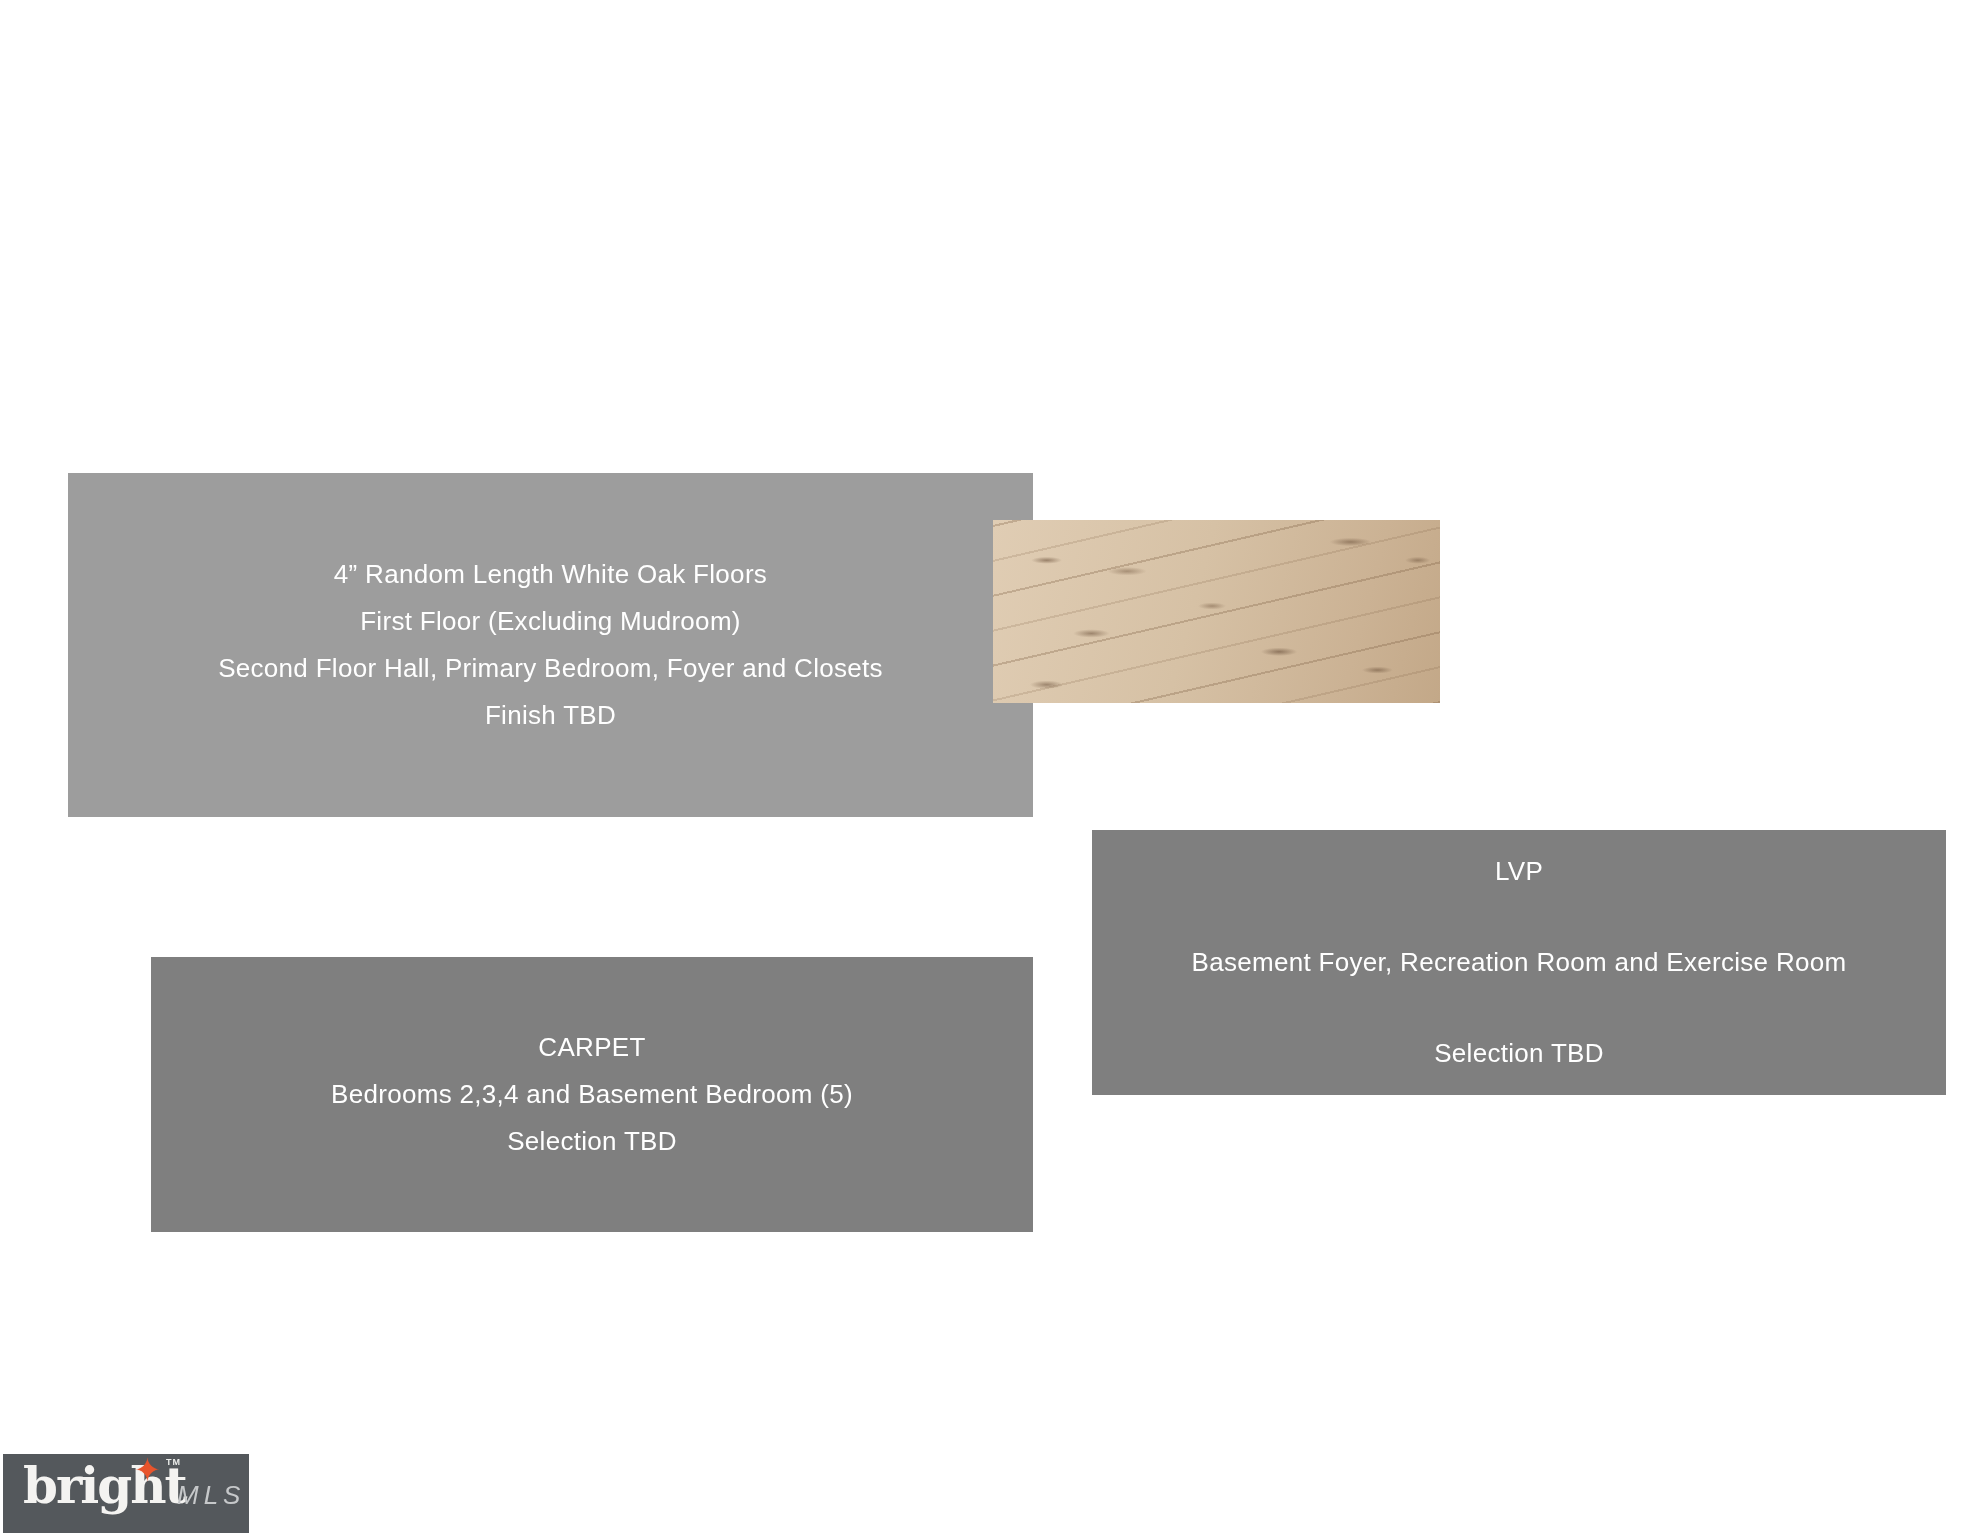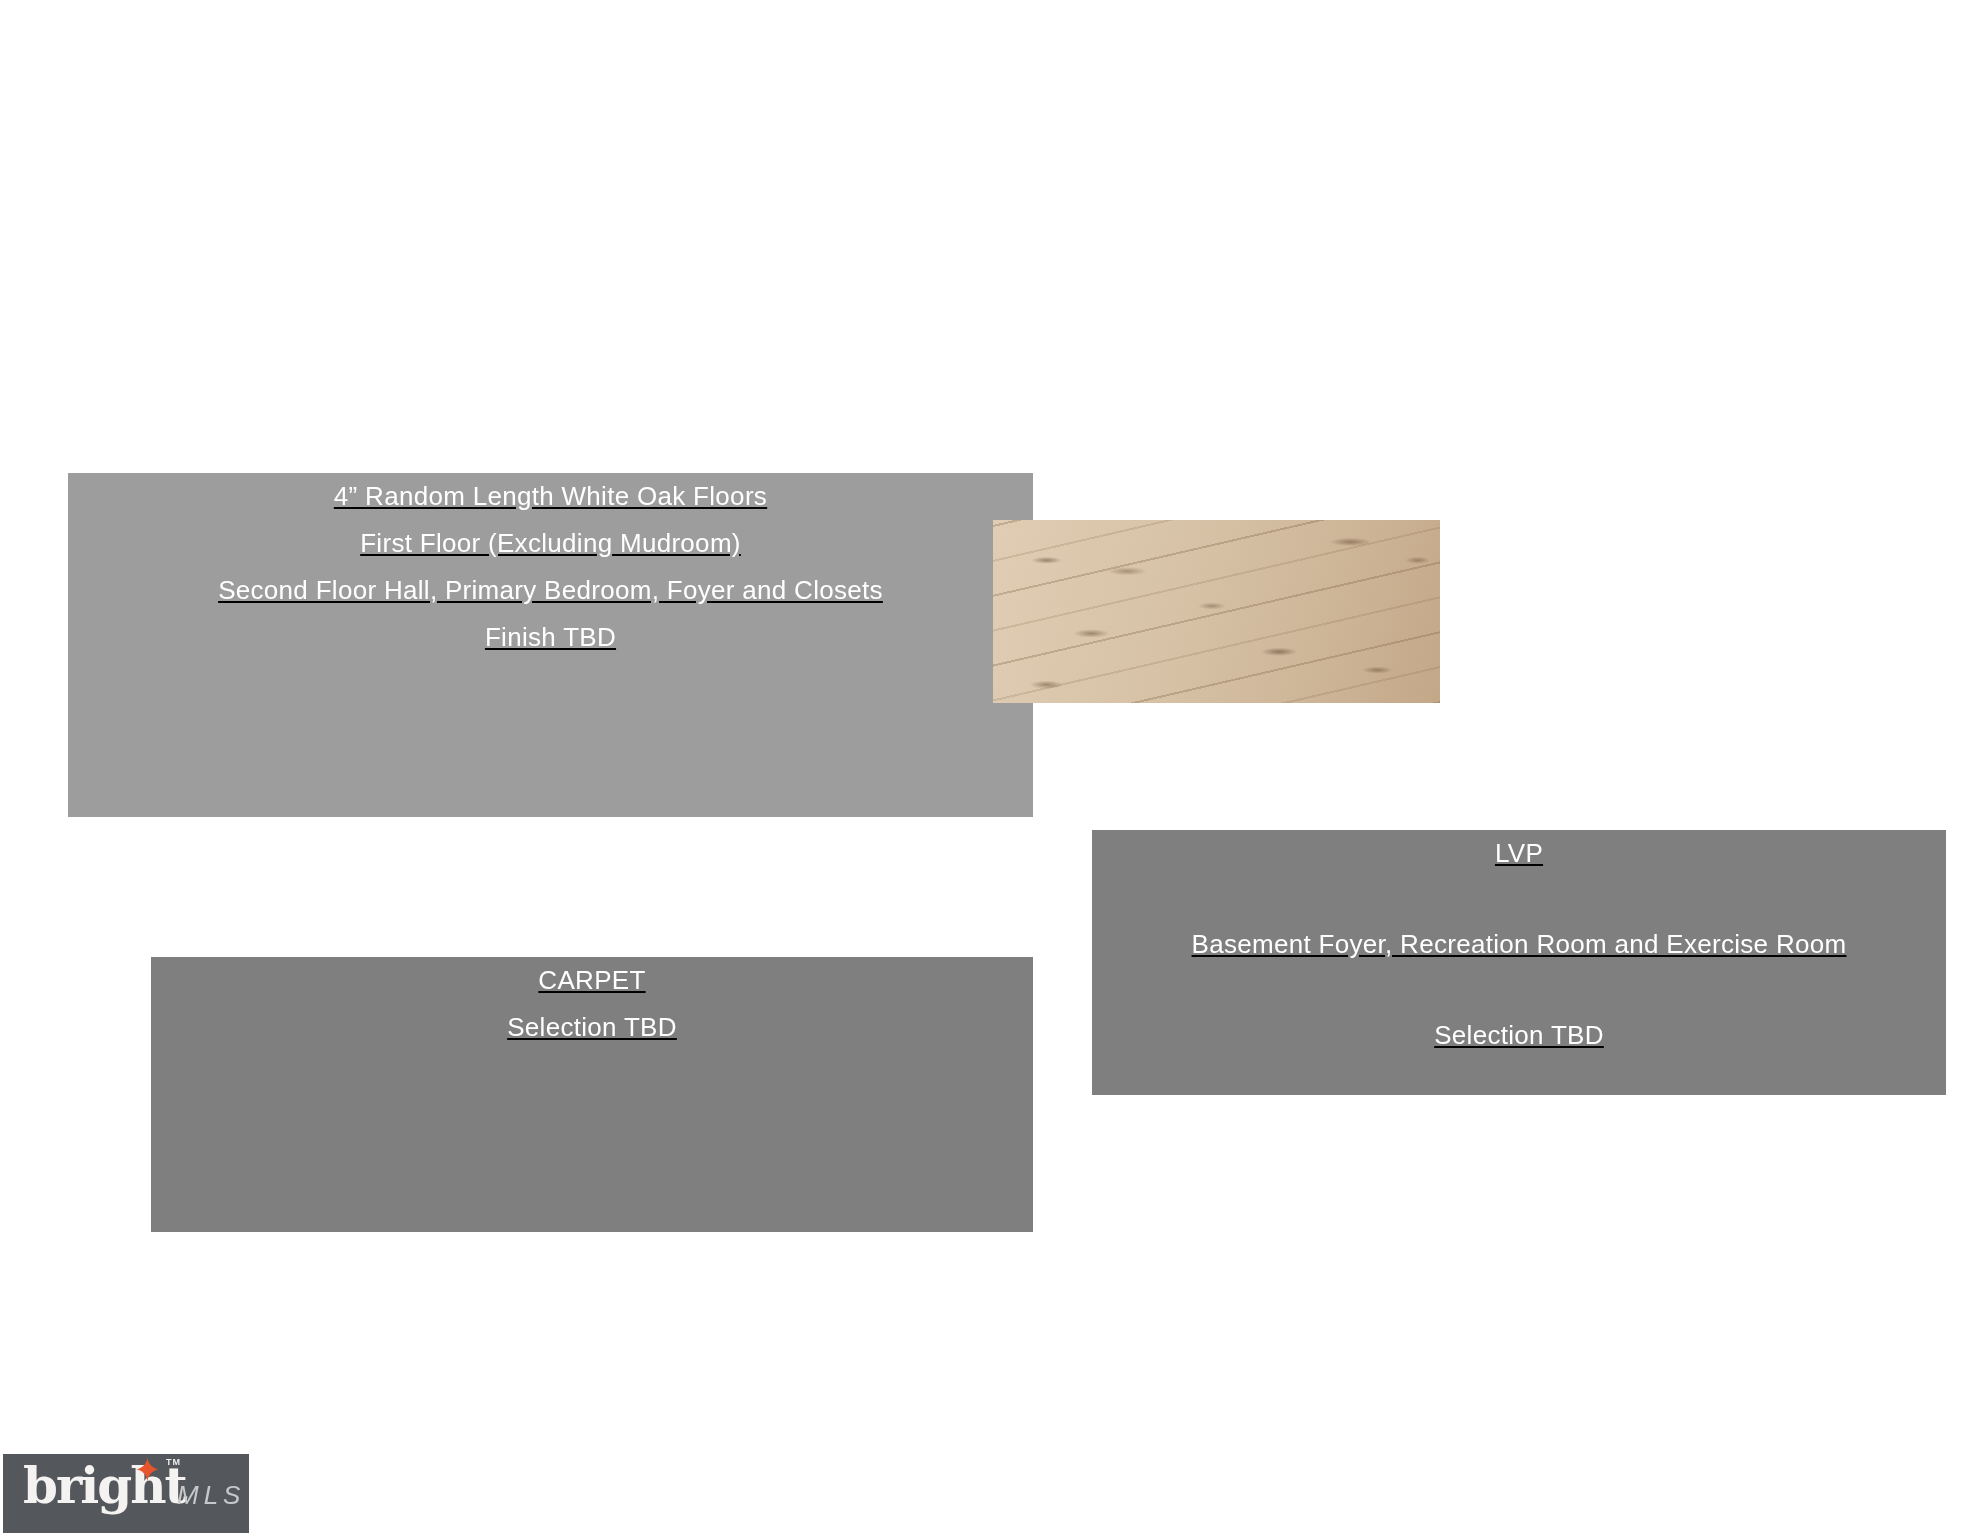--- a/index.html
+++ b/index.html
@@ -20,23 +20,22 @@
     display:flex;align-items:center;justify-content:center;
   }
   .title-box .title-text{
     font-size:92px;font-weight:300;letter-spacing:-2px;
     color:var(--title-text,#000);line-height:1;
   }
 
   
   .info-box{
     position:absolute;box-sizing:border-box;
-    display:flex;flex-direction:column;align-items:center;
+    display:flex;flex-direction:column;align-items:center;justify-content:center;
     text-align:center;
-    text-decoration:underline;
   }
   .info-box p{
     margin:0;font-size:26px;font-weight:300;line-height:47px;
     color:var(--box-text,#ffffff);letter-spacing:.3px;white-space:nowrap;
   }
   .oak-box{
     left:68px;top:473px;width:965px;height:344px;
     background:var(--oak-box-bg,#9d9d9d);z-index:1;
   }
   .lvp-box{
@@ -112,20 +111,21 @@
   <div class="wood-sample" aria-label="White oak flooring sample"></div>
 
   <div class="info-box lvp-box">
     <p>LVP</p>
     <p>Basement Foyer, Recreation Room and Exercise Room</p>
     <p>Selection TBD</p>
   </div>
 
   <div class="info-box carpet-box">
     <p>CARPET</p>
+    <p>Bedrooms 2,3,4 and Basement Bedroom (5)</p>
     <p>Selection TBD</p>
   </div>
 
   <div class="logo">
     <span class="brand">bright</span>
     <span class="star">✦</span>
     <span class="tm">TM</span>
     <span class="mls">MLS</span>
   </div>
 

